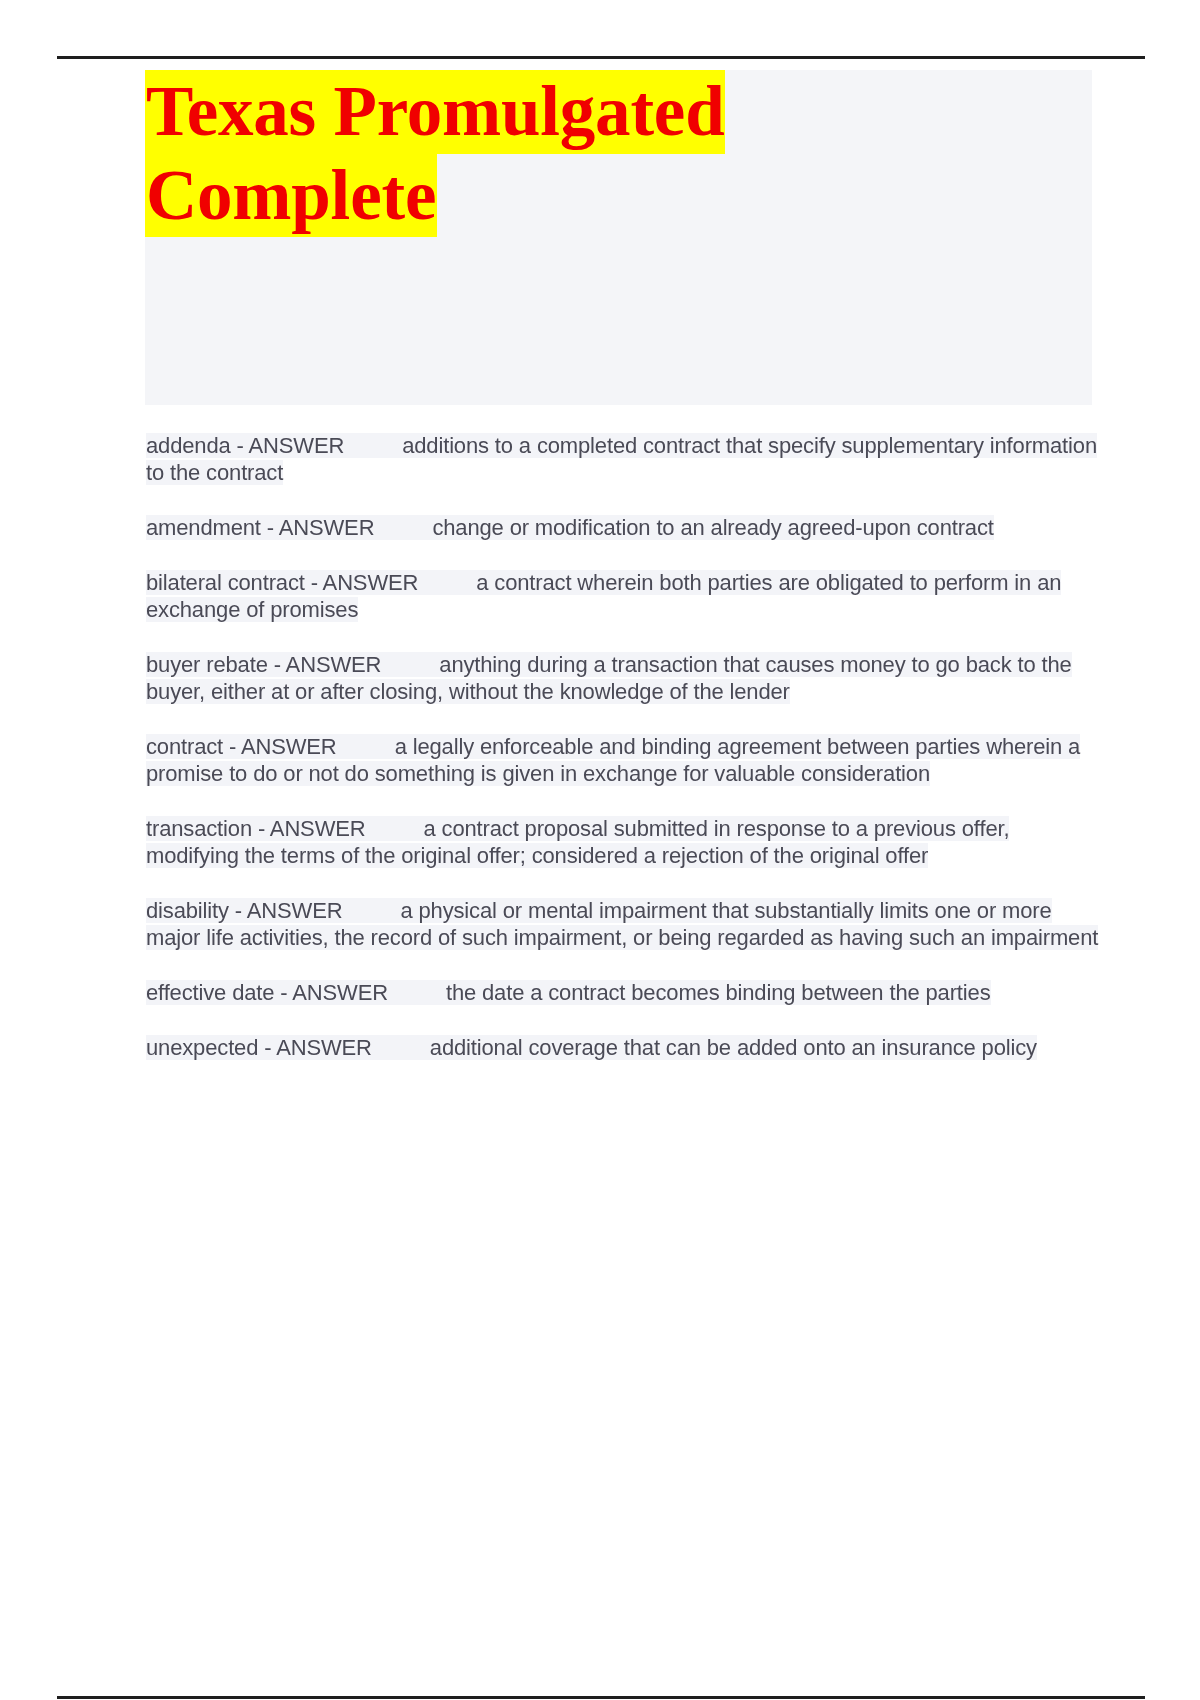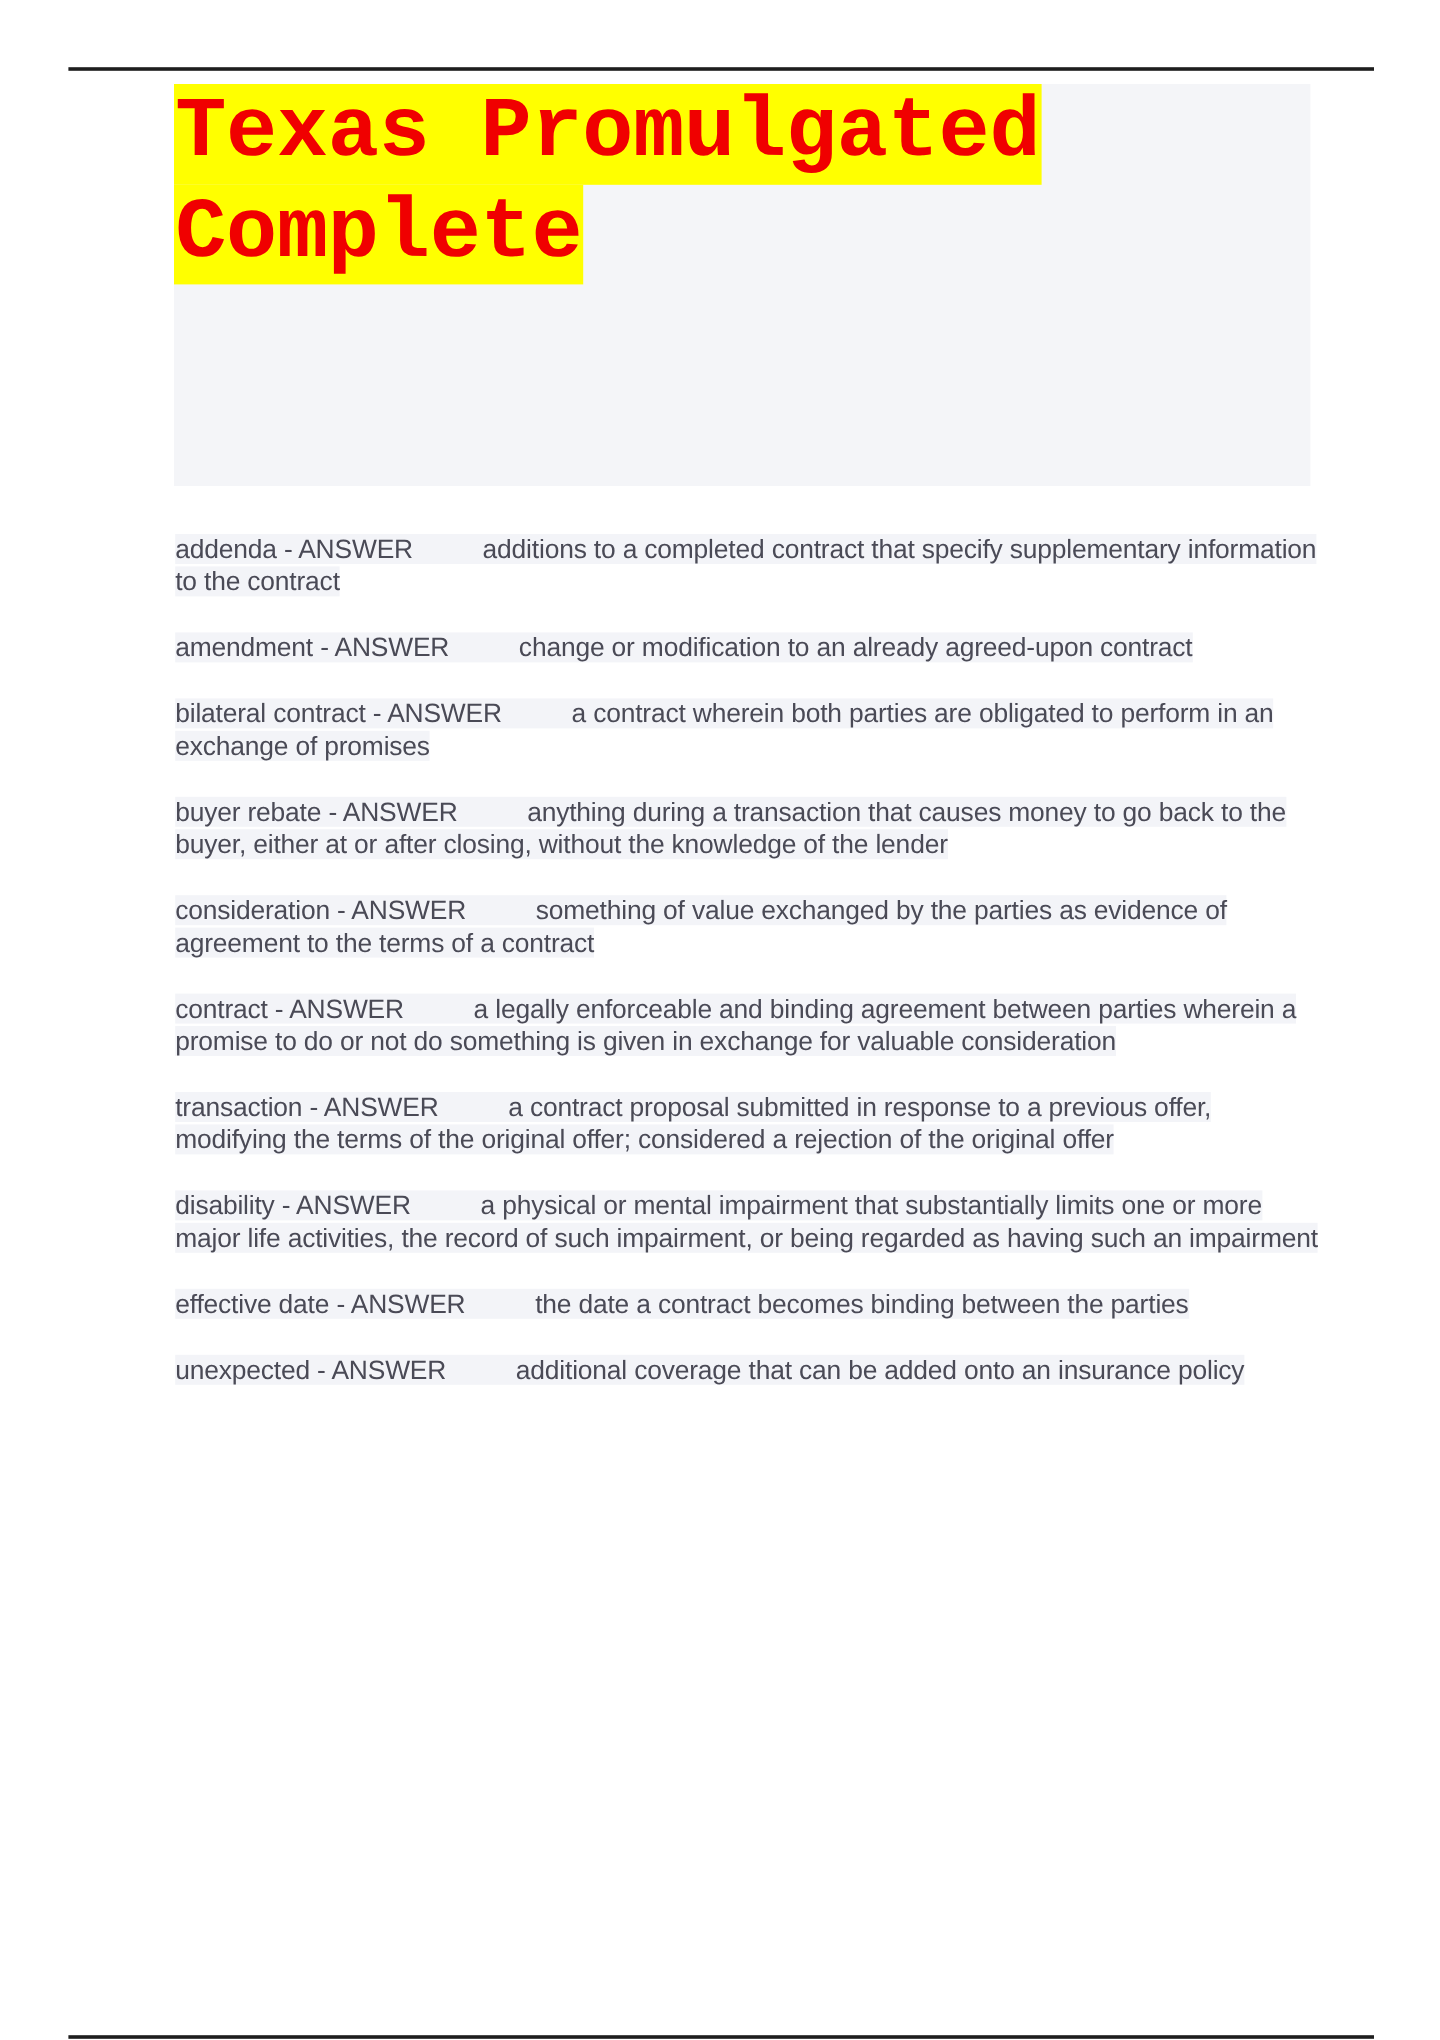--- a/index.html
+++ b/index.html
@@ -13,41 +13,41 @@
     }
     .rule.top { top: 56px; }
     .rule.bottom { top: 1696px; }
 
     .title-block {
       position: absolute; left: 145px; top: 70px; width: 947px; height: 335px;
       background: #f4f5f8;
     }
     .title {
       margin: 0; padding: 0;
-      font-family: Liberation Mono, monospace;
+      font-family: Liberation Serif, serif;
       font-weight: bold; font-size: 71px; line-height: 83.5px;
       color: #f00000;
     }
     .title-line {
       display: block;
     }
     .title-line span {
       background: #ffff00;
       padding: 0 1px 0 1px;
       display: inline-block;
       height: 83.5px;
       letter-spacing: -0.2px;
     }
 
     .entries {
       position: absolute; left: 146px; top: 428px; width: 960px;
     }
     .entry {
       font-size: 22px; line-height: 27px; color: #4a4a56;
-      margin: 16px 0 28px 0;
+      margin: 4px 0 28px 0;
       letter-spacing: -0.15px;
     }
     .entry .hl {
       background: #f3f4f8;
       box-decoration-break: clone; -webkit-box-decoration-break: clone;
     }
     .entry .term { }
     .entry .tab { display: inline-block; width: 58px; }
   </style>
 </head>
@@ -60,21 +60,20 @@
     <span class="title-line"><span>Texas Promulgated</span></span>
     <span class="title-line"><span>Complete</span></span>
   </h1>
 </div>
 
 <div class="entries">
   <p class="entry"><span class="hl"><span class="term">addenda</span><span> - ANSWER</span><span class="tab"></span><span>additions to a completed contract that specify supplementary information to the contract</span></span></p>
   <p class="entry"><span class="hl"><span class="term">amendment</span><span> - ANSWER</span><span class="tab"></span><span>change or modification to an already agreed-upon contract</span></span></p>
   <p class="entry"><span class="hl"><span class="term">bilateral contract</span><span> - ANSWER</span><span class="tab"></span><span>a contract wherein both parties are obligated to perform in an exchange of promises</span></span></p>
   <p class="entry"><span class="hl"><span class="term">buyer rebate</span><span> - ANSWER</span><span class="tab"></span><span>anything during a transaction that causes money to go back to the buyer, either at or after closing, without the knowledge of the lender</span></span></p>
-  <p class="entry"><span class="hl"><span class="term">consideration</span><span> - ANSWER</span><span class="tab"></span><span>something of value exchanged by the parties as evidence of agreement to the terms of a contract</span></span></p>
   <p class="entry"><span class="hl"><span class="term">contract</span><span> - ANSWER</span><span class="tab"></span><span>a legally enforceable and binding agreement between parties wherein a promise to do or not do something is given in exchange for valuable consideration</span></span></p>
   <p class="entry"><span class="hl"><span class="term">transaction</span><span> - ANSWER</span><span class="tab"></span><span>a contract proposal submitted in response to a previous offer, modifying the terms of the original offer; considered a rejection of the original offer</span></span></p>
   <p class="entry"><span class="hl"><span class="term">disability</span><span> - ANSWER</span><span class="tab"></span><span>a physical or mental impairment that substantially limits one or more major life activities, the record of such impairment, or being regarded as having such an impairment</span></span></p>
   <p class="entry"><span class="hl"><span class="term">effective date</span><span> - ANSWER</span><span class="tab"></span><span>the date a contract becomes binding between the parties</span></span></p>
   <p class="entry"><span class="hl"><span class="term">unexpected</span><span> - ANSWER</span><span class="tab"></span><span>additional coverage that can be added onto an insurance policy</span></span></p>
 </div>
 
 <div class="rule bottom"></div>
 
 </body></html>

